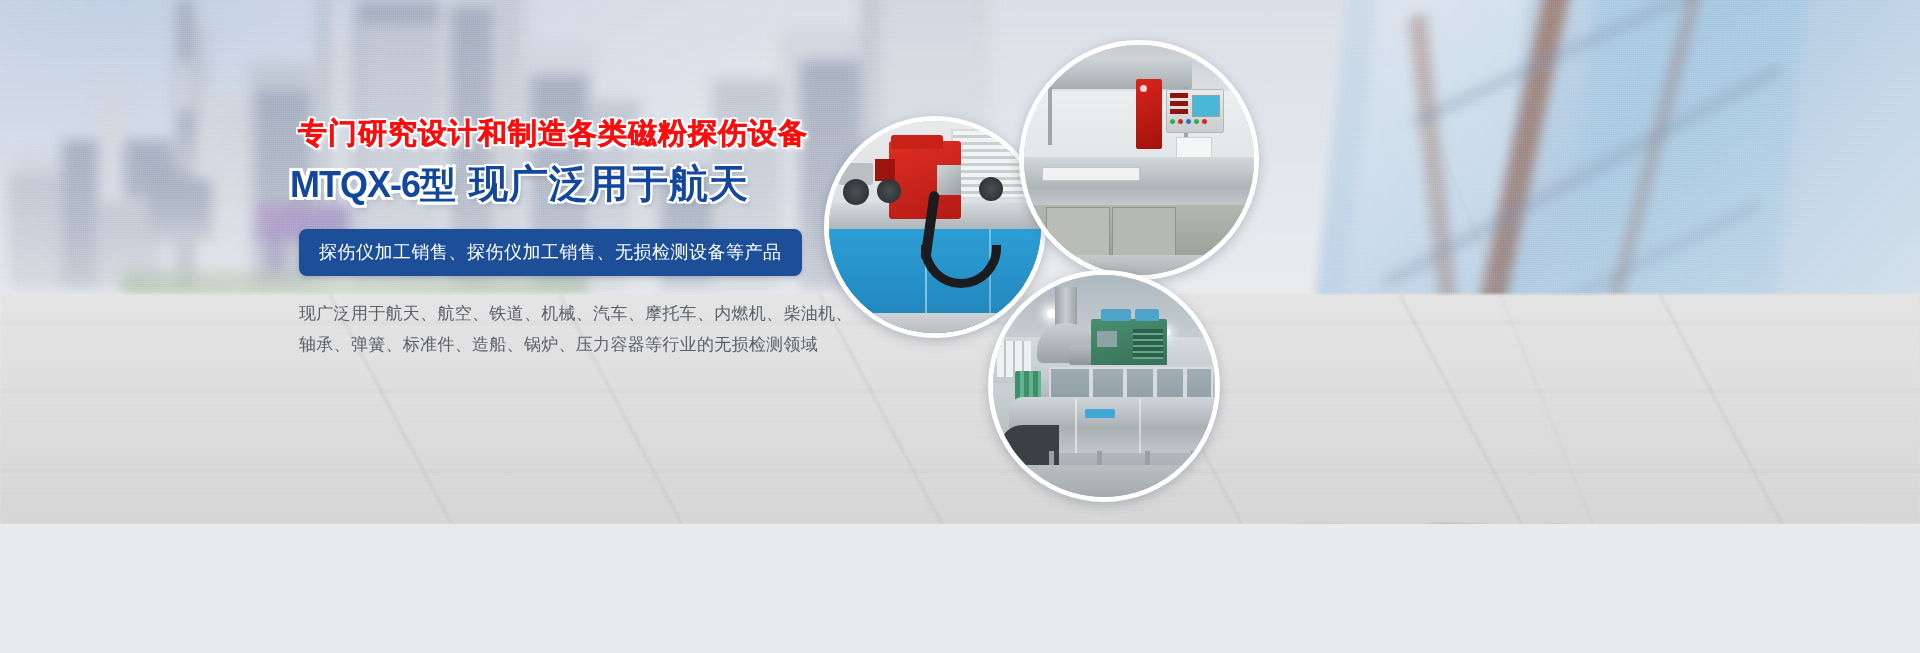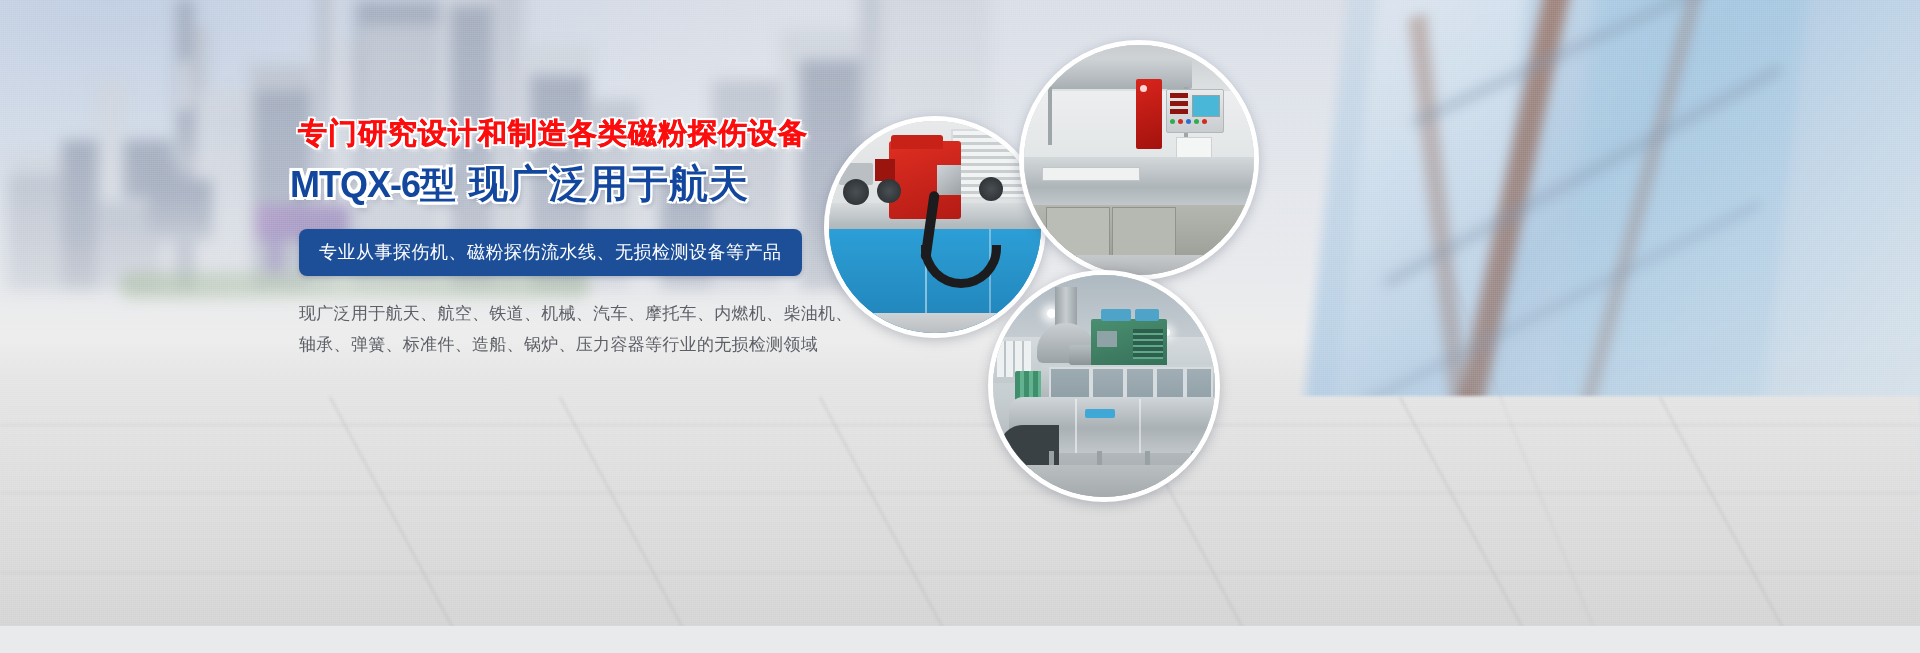--- a/index.html
+++ b/index.html
@@ -2,21 +2,21 @@
 <html><head>
 <meta charset="utf-8">
 <title>Banner</title>
 <style>
   html,body{margin:0;padding:0;}
   body{
     width:1920px;height:653px;overflow:hidden;
     font-family:"Liberation Sans","DejaVu Sans",sans-serif;
     background:#e9eaec;
   }
-  .banner{position:relative;width:1920px;height:626px;overflow:hidden;}
+  .banner{position:relative;width:1920px;height:524px;overflow:hidden;}
 
   
   .bg-sky{
     position:absolute;left:0;top:0;width:1920px;height:653px;
     background:linear-gradient(180deg,#d9dde6 0%,#dfe3ea 18%,#e6e8ec 38%,#ececec 52%,#e4e4e4 58%,#dedede 72%,#d9d9d9 88%,#d5d5d5 100%);
   }
   
   .bg-blue-wash{
     position:absolute;left:0;top:0;width:1100px;height:360px;
     background:radial-gradient(ellipse 900px 420px at 10% 0%,rgba(170,192,222,.55) 0%,rgba(190,206,228,.30) 45%,rgba(220,228,238,0) 75%);
@@ -217,21 +217,21 @@
 
   <div class="text-block">
 
     <div class="headline-red">专门研究设计和制造各类磁粉探伤设备</div>
 
     <div class="headline-blue">
       <span class="hl-model">MTQX-6型</span>
       <span class="hl-rest">现广泛用于航天</span>
     </div>
 
-    <div class="pill">专业从事探伤机、磁粉探伤流水线、无损检测设备等产品</div>
+    <div class="pill">探伤仪加工销售、探伤仪加工销售、无损检测设备等产品</div>
 
     <div class="desc">
       <div>现广泛用于航天、航空、铁道、机械、汽车、摩托车、内燃机、柴油机、</div>
       <div>轴承、弹簧、标准件、造船、锅炉、压力容器等行业的无损检测领域</div>
     </div>
   </div>
 
   <div class="photo" id="photo-machine-red-blue">
     <div class="inner">
 

